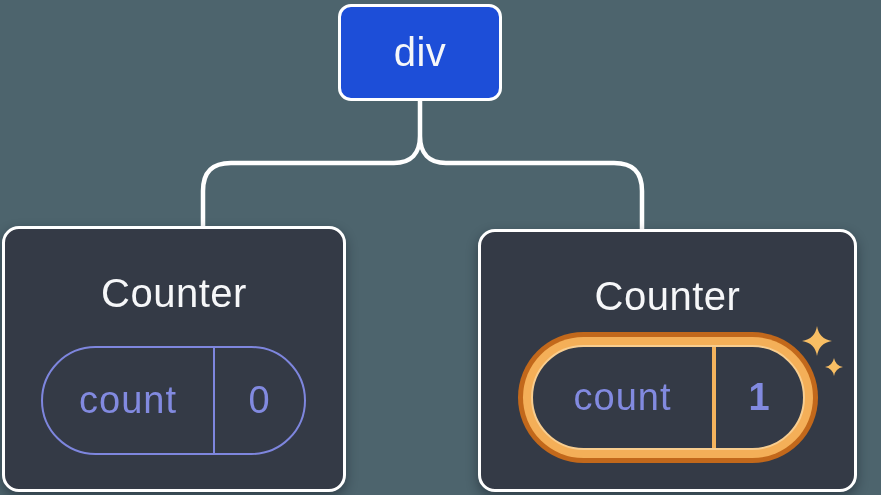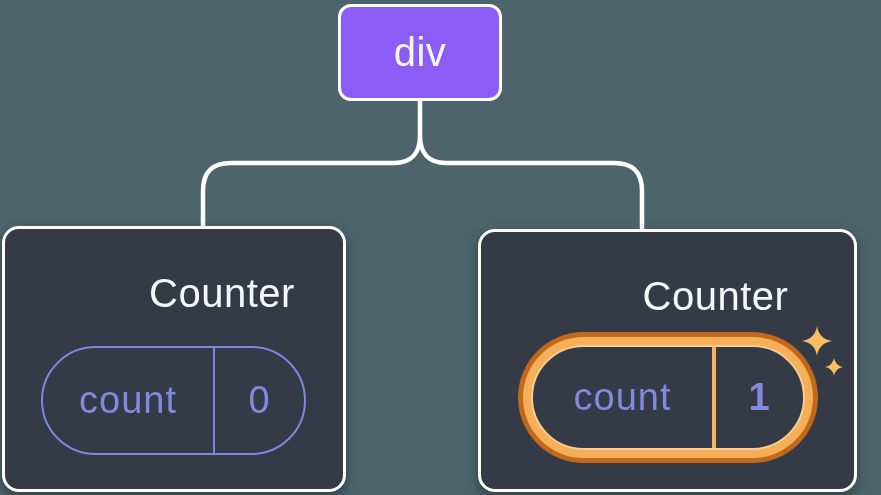--- a/index.html
+++ b/index.html
@@ -16,21 +16,21 @@
     overflow: hidden;
   }
   
   .root-node {
     position: absolute;
     left: 338px;
     top: 4px;
     width: 164px;
     height: 97px;
     box-sizing: border-box;
-    background: #8b5cf6;
+    background: #1d4ed8;
     border: 3.5px solid #FFFFFF;
     border-radius: 13px;
     display: flex;
     align-items: center;
     justify-content: center;
     color: #F6F7F9;
     font-size: 40px;
     letter-spacing: 0.5px;
   }
   
@@ -56,21 +56,20 @@
     position: absolute;
     top: 44px;
     left: 0;
     width: 100%;
     text-align: center;
     color: #F6F7F9;
     font-size: 40px;
     font-weight: 500;
     line-height: 40px;
     letter-spacing: 0.5px;
-    padding-left: 48px;
   }
   
   .state-pill {
     position: absolute;
     left: 36px;
     top: 117px;
     width: 265px;
     height: 109px;
     box-sizing: border-box;
     border: 2px solid #7E86DE;

